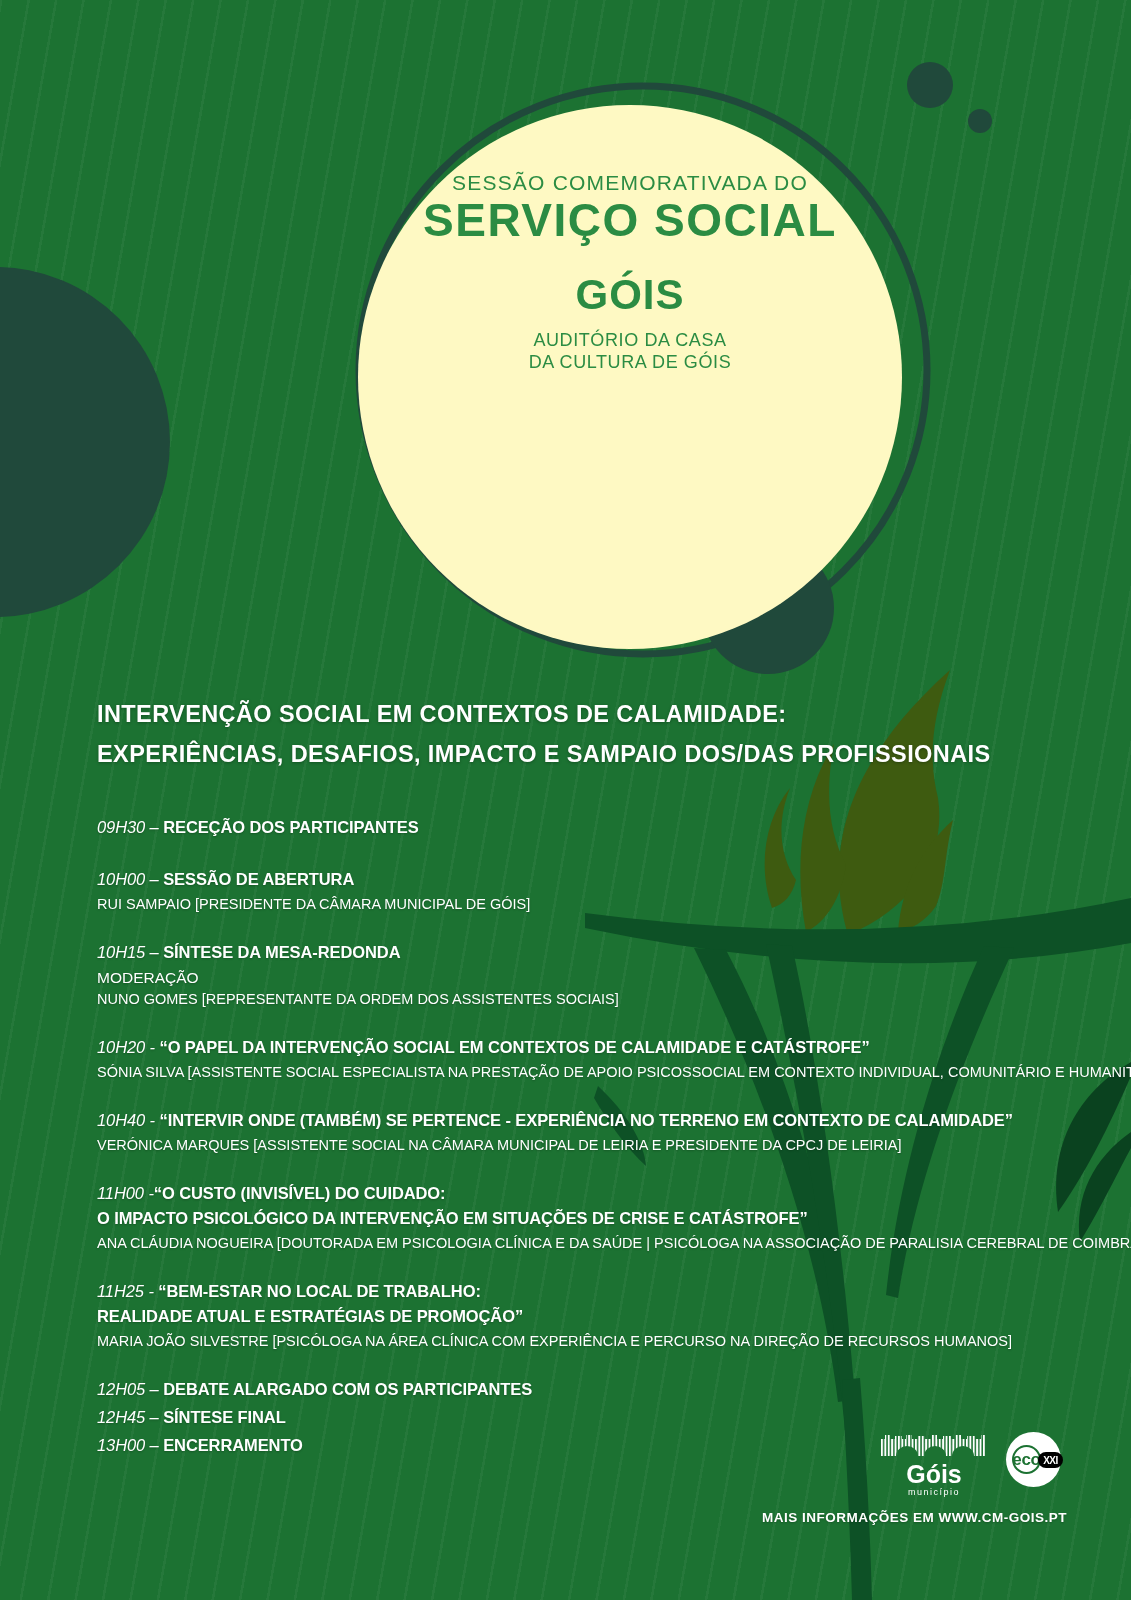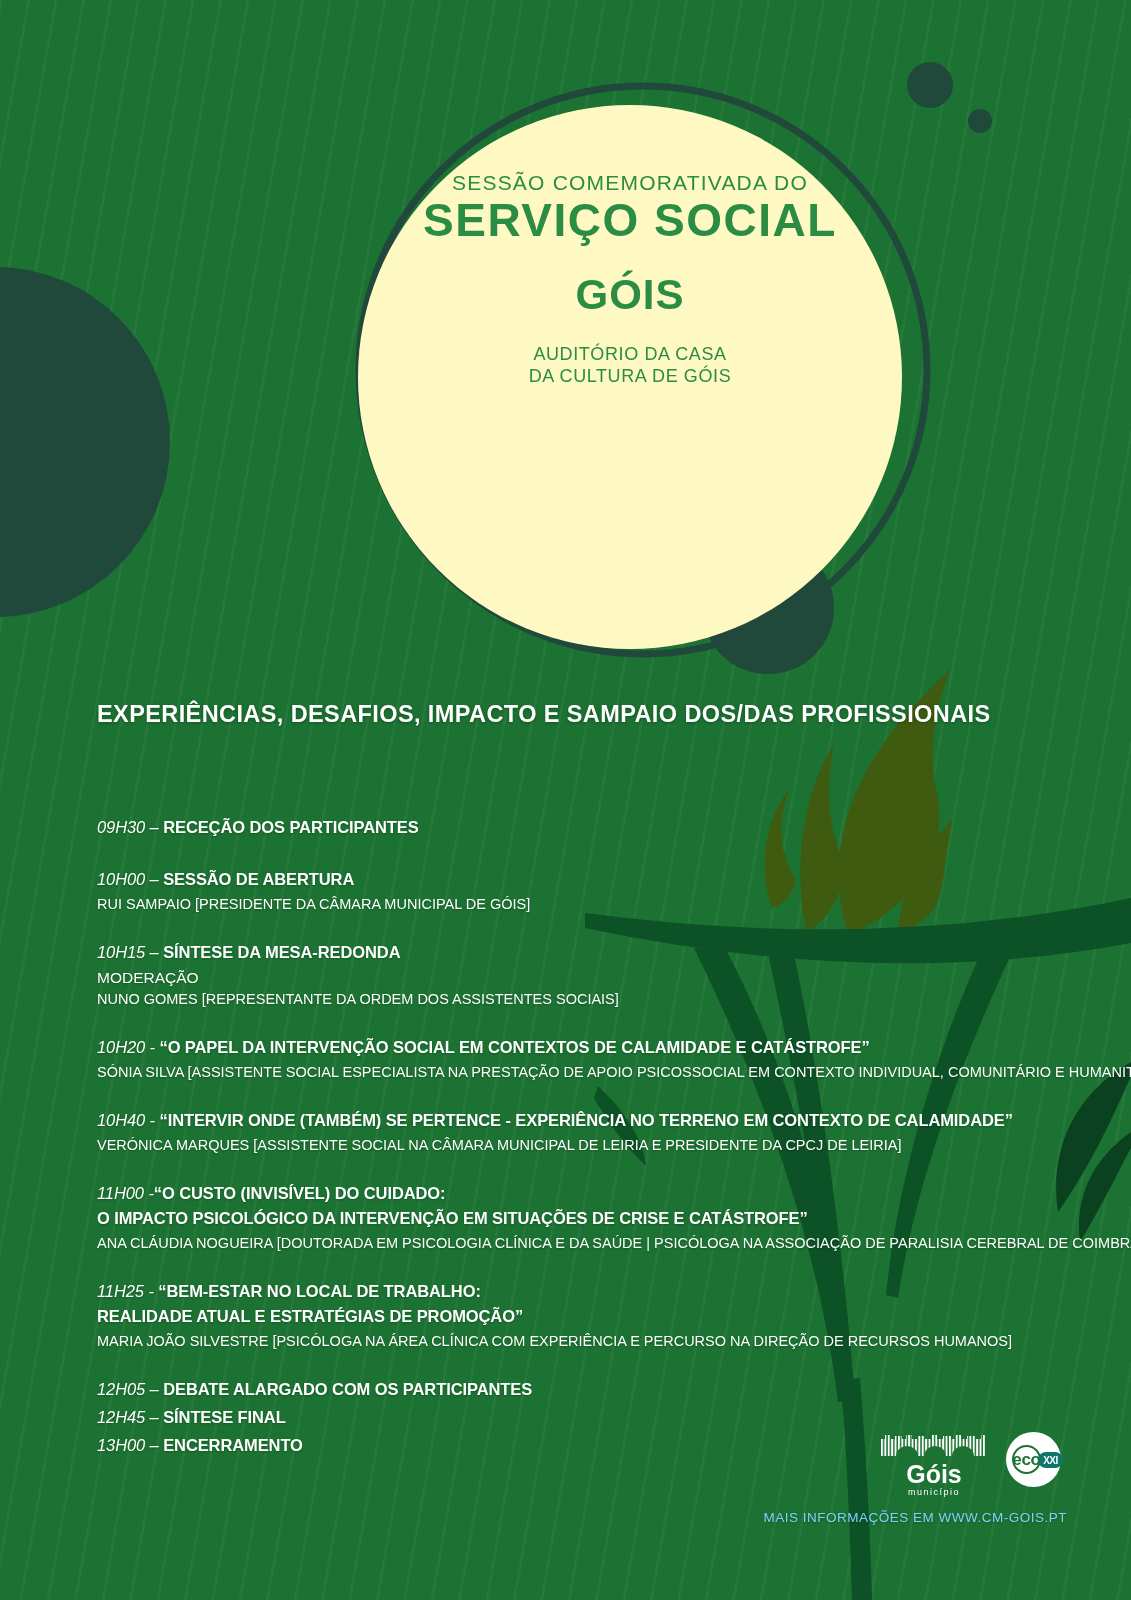--- a/index.html
+++ b/index.html
@@ -16,21 +16,21 @@
   .badge{
     position:absolute;left:358px;top:105px;width:544px;height:544px;border-radius:50%;
     background:#fef9c3;z-index:2;display:flex;flex-direction:column;align-items:center;
     text-align:center;color:#2b8c43;
   }
   .badge .eyebrow{margin-top:66px;font-size:21px;font-weight:400;letter-spacing:1.2px;}
   .badge .title1{margin-top:20px;font-size:46px;font-weight:700;letter-spacing:1.5px;line-height:50px;}
   .badge .title2{margin-top:0px;font-size:46px;font-weight:700;letter-spacing:1.5px;line-height:50px;}
   .badge .place{margin-top:26px;font-size:42px;font-weight:700;letter-spacing:1px;}
   .badge .date{margin-top:24px;font-size:33px;font-weight:700;letter-spacing:0.5px;}
-  .badge .venue{margin-top:24px;font-size:18px;font-weight:400;letter-spacing:0.6px;line-height:22px;}
+  .badge .venue{margin-top:10px;font-size:18px;font-weight:400;letter-spacing:0.6px;line-height:22px;}
   
   .headline{
     position:absolute;left:97px;top:694px;z-index:3;color:#ffffff;
     font-size:23.5px;font-weight:700;letter-spacing:0.4px;line-height:40px;white-space:nowrap;
     text-shadow:0 1px 3px rgba(0,25,8,0.35);
   }
   
   .schedule{position:absolute;left:97px;top:815px;z-index:3;color:#ffffff;text-shadow:0 1px 2px rgba(0,25,8,0.3);}
   .item{margin-bottom:27px;}
   .item.compact{margin-bottom:3px;}
@@ -43,24 +43,24 @@
   
   .gois-logo{position:absolute;left:874px;top:1433px;z-index:3;width:120px;text-align:center;color:#ffffff;}
   .gois-logo .gname{font-size:25px;font-weight:700;line-height:26px;margin-top:1px;}
   .gois-logo .gsub{font-size:9px;font-weight:400;letter-spacing:1.5px;line-height:10px;}
   .ecoxxi{position:absolute;left:1006px;top:1432px;width:55px;height:55px;border-radius:50%;
     background:#ffffff;z-index:3;}
   .ecoxxi .ring{position:absolute;left:6px;top:13px;width:25px;height:25px;border:2.5px solid #1c7232;
     border-radius:50%;display:flex;align-items:center;justify-content:center;
     color:#1c7232;font-size:17px;font-weight:700;letter-spacing:-0.3px;background:#ffffff;}
   .ecoxxi .pill{position:absolute;left:32px;top:20px;width:25px;height:16px;border-radius:8px;
-    background:#0f766e;display:flex;align-items:center;justify-content:center;
+    background:#000000;display:flex;align-items:center;justify-content:center;
     color:#ffffff;font-size:10px;font-weight:700;letter-spacing:-0.5px;}
-  .info{position:absolute;right:64px;top:1510px;z-index:3;color:#7dd3fc;
-    font-size:13.5px;font-weight:400;letter-spacing:0.5px;white-space:nowrap;
+  .info{position:absolute;right:64px;top:1510px;z-index:3;color:#ffffff;
+    font-size:13.5px;font-weight:700;letter-spacing:0.5px;white-space:nowrap;
     text-shadow:0 1px 2px rgba(0,25,8,0.3);padding-left:31px;}
 </style>
 </head>
 <body>
 
 <svg class="deco-svg" viewBox="0 0 1131 1600" aria-hidden="true">
 
   <circle cx="643" cy="370" r="284" fill="none" stroke="#20493b" stroke-width="7"></circle>
 
   <circle cx="-5" cy="442" r="175" fill="#20493b"></circle>
@@ -93,20 +93,21 @@
   <div class="eyebrow">SESSÃO COMEMORATIVADA DO</div>
   <div class="title2">SERVIÇO SOCIAL</div>
   <div class="place">GÓIS</div>
   <div class="venue">
     <div>AUDITÓRIO DA CASA</div>
     <div>DA CULTURA DE GÓIS</div>
   </div>
 </div>
 
 <div class="headline">
+  <div>INTERVENÇÃO SOCIAL EM CONTEXTOS DE CALAMIDADE:</div>
   <div>EXPERIÊNCIAS, DESAFIOS, IMPACTO E SAMPAIO DOS/DAS PROFISSIONAIS</div>
 </div>
 
 <div class="schedule">
 
   <div class="item">
     <div class="line"><span class="time">09H30 – </span><span class="bold">RECEÇÃO DOS PARTICIPANTES</span></div>
   </div>
 
   <div class="item">

